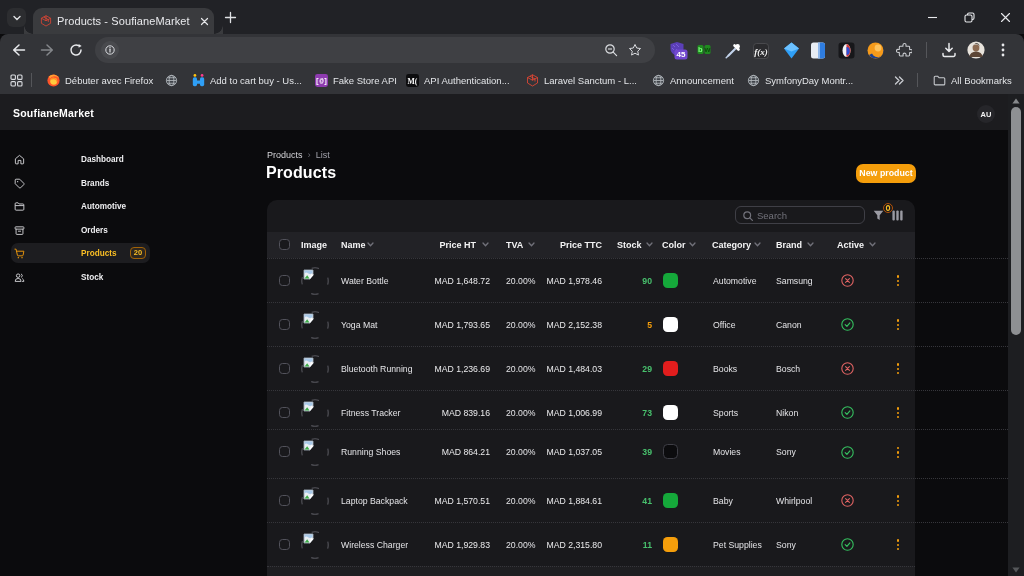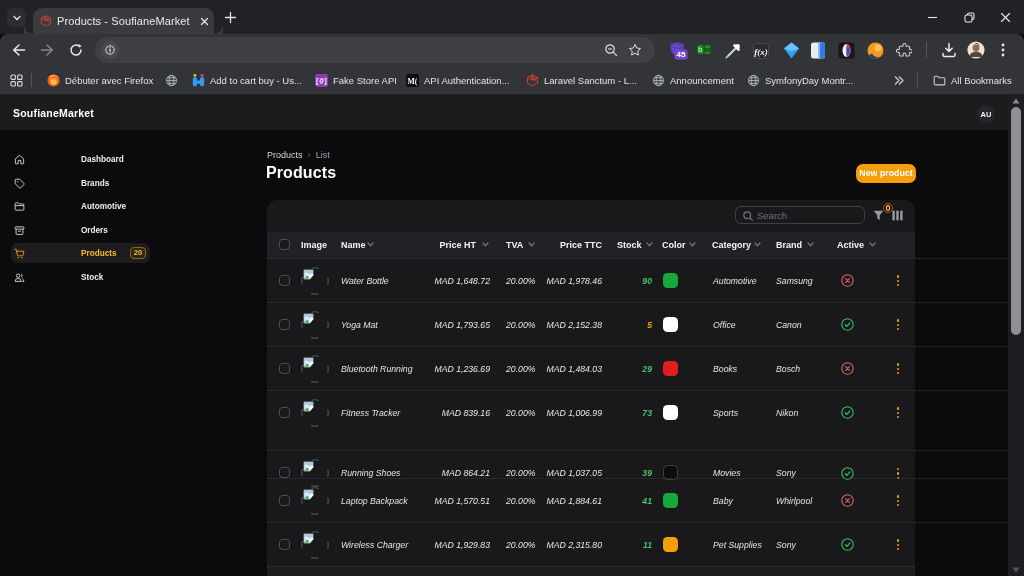--- a/index.html
+++ b/index.html
@@ -41,21 +41,21 @@
 #h1 { left:266px; top:164px; font-size:16px; font-weight:700; color:#fff; letter-spacing:.1px; }
 #newbtn { left:856px; top:164px; width:60px; height:19px; background:#f59e0b; border-radius:7px; color:#fff; font-size:8.8px; font-weight:600; text-align:center; line-height:19px; }
 
 #card { left:267px; top:200px; width:648px; height:376px; background:#19191c; border-radius:10px 10px 0 0; }
 #search { left:735px; top:206px; width:130px; height:18px; border:1px solid #3f3f46; border-radius:6px; }
 #search span { position:absolute; left:21px; top:2px; color:#71717a; font-size:9.5px; line-height:14px; }
 #thead { left:267px; top:232px; width:648px; height:26px; background:#222226; }
 .th { position:absolute; top:232px; height:26px; line-height:26px; color:#f4f4f5; font-size:9px; font-weight:700; }
 .chev { position:absolute; top:236px; width:9px; height:17px; }
 .cb { position:absolute; width:11px; height:11px; border:1px solid #52525b; border-radius:3.5px; background:#19191c; }
-.row { position:absolute; left:267px; width:749px; height:44px; border-top:1px dotted #36363b;font-style:italic; }
+.row { position:absolute; left:267px; width:749px; height:44px; border-top:1px dotted #36363b; }
 .cell { position:absolute; top:0; height:44px; line-height:44px; font-size:8.7px; color:#e4e4e7; font-weight:400; white-space:nowrap; }
 .r { text-align:right; }
 .money { color:#eaeaec; font-weight:500; }
 .stock { font-weight:700; }
 .sw { position:absolute; left:396px; top:14px; width:15px; height:15px; border-radius:4.5px; }
 .dots span { position:absolute; left:629.5px; width:2.4px; height:2.4px; border-radius:50%; background:#f59e0b; }
 #footband { left:267px; top:566px; width:648px; height:10px; background:#1e1e21; border-top:1px dotted #36363b; }
 
 
 #sbar { left:1008px; top:94px; width:16px; height:482px; background:#1d1e21; }
@@ -486,21 +486,21 @@
 <svg class="abs" style="left:574px;top:15.5px" width="13" height="13" viewBox="0 0 13 13">
           <circle cx="6.5" cy="6.5" r="5.7" stroke="#35c05f" stroke-width="1.1" fill="none"></circle>
           <path d="M4.2 6.7 L5.9 8.4 L8.9 4.9" stroke="#35c05f" stroke-width="1.2" fill="none" stroke-linecap="round" stroke-linejoin="round"></path>
         </svg>
   <div class="dots">
           <span style="top:16.9px"></span>
           <span style="top:21.2px"></span>
           <span style="top:25.5px"></span>
         </div>
 </div>
-<div class="row" style="top:450px">
+<div class="row" style="top:429px">
   <div class="cb" style="left:12px;top:16px"></div>
   <svg class="abs" style="left:33.5px;top:8px" width="28" height="28" viewBox="0 0 28 28">
           <circle cx="14" cy="14" r="13.2" stroke="#55555c" stroke-width="1.1" fill="none" stroke-dasharray="7.5 13.2" stroke-dashoffset="3.75"></circle>
         </svg>
   <svg class="abs" style="left:35.5px;top:10px" width="11" height="11" viewBox="0 0 11 11">
           <path d="M1 1 H10 V6.2 L6.8 10 H1 Z" fill="#e9eef3" stroke="#9aa5b0" stroke-width="0.9"></path>
           <path d="M1.5 4.8 Q3 2.6 5 4.2 T9.5 4 V1.5 H1.5 Z" fill="#a7c8e8"></path>
           <path d="M1.5 9.5 L4.2 6.2 L6.5 9.5 Z" fill="#3fae49"></path>
           <path d="M6.3 10.8 L10.8 5.6 L8 5.2 Z" fill="#fff"></path>
         </svg>

